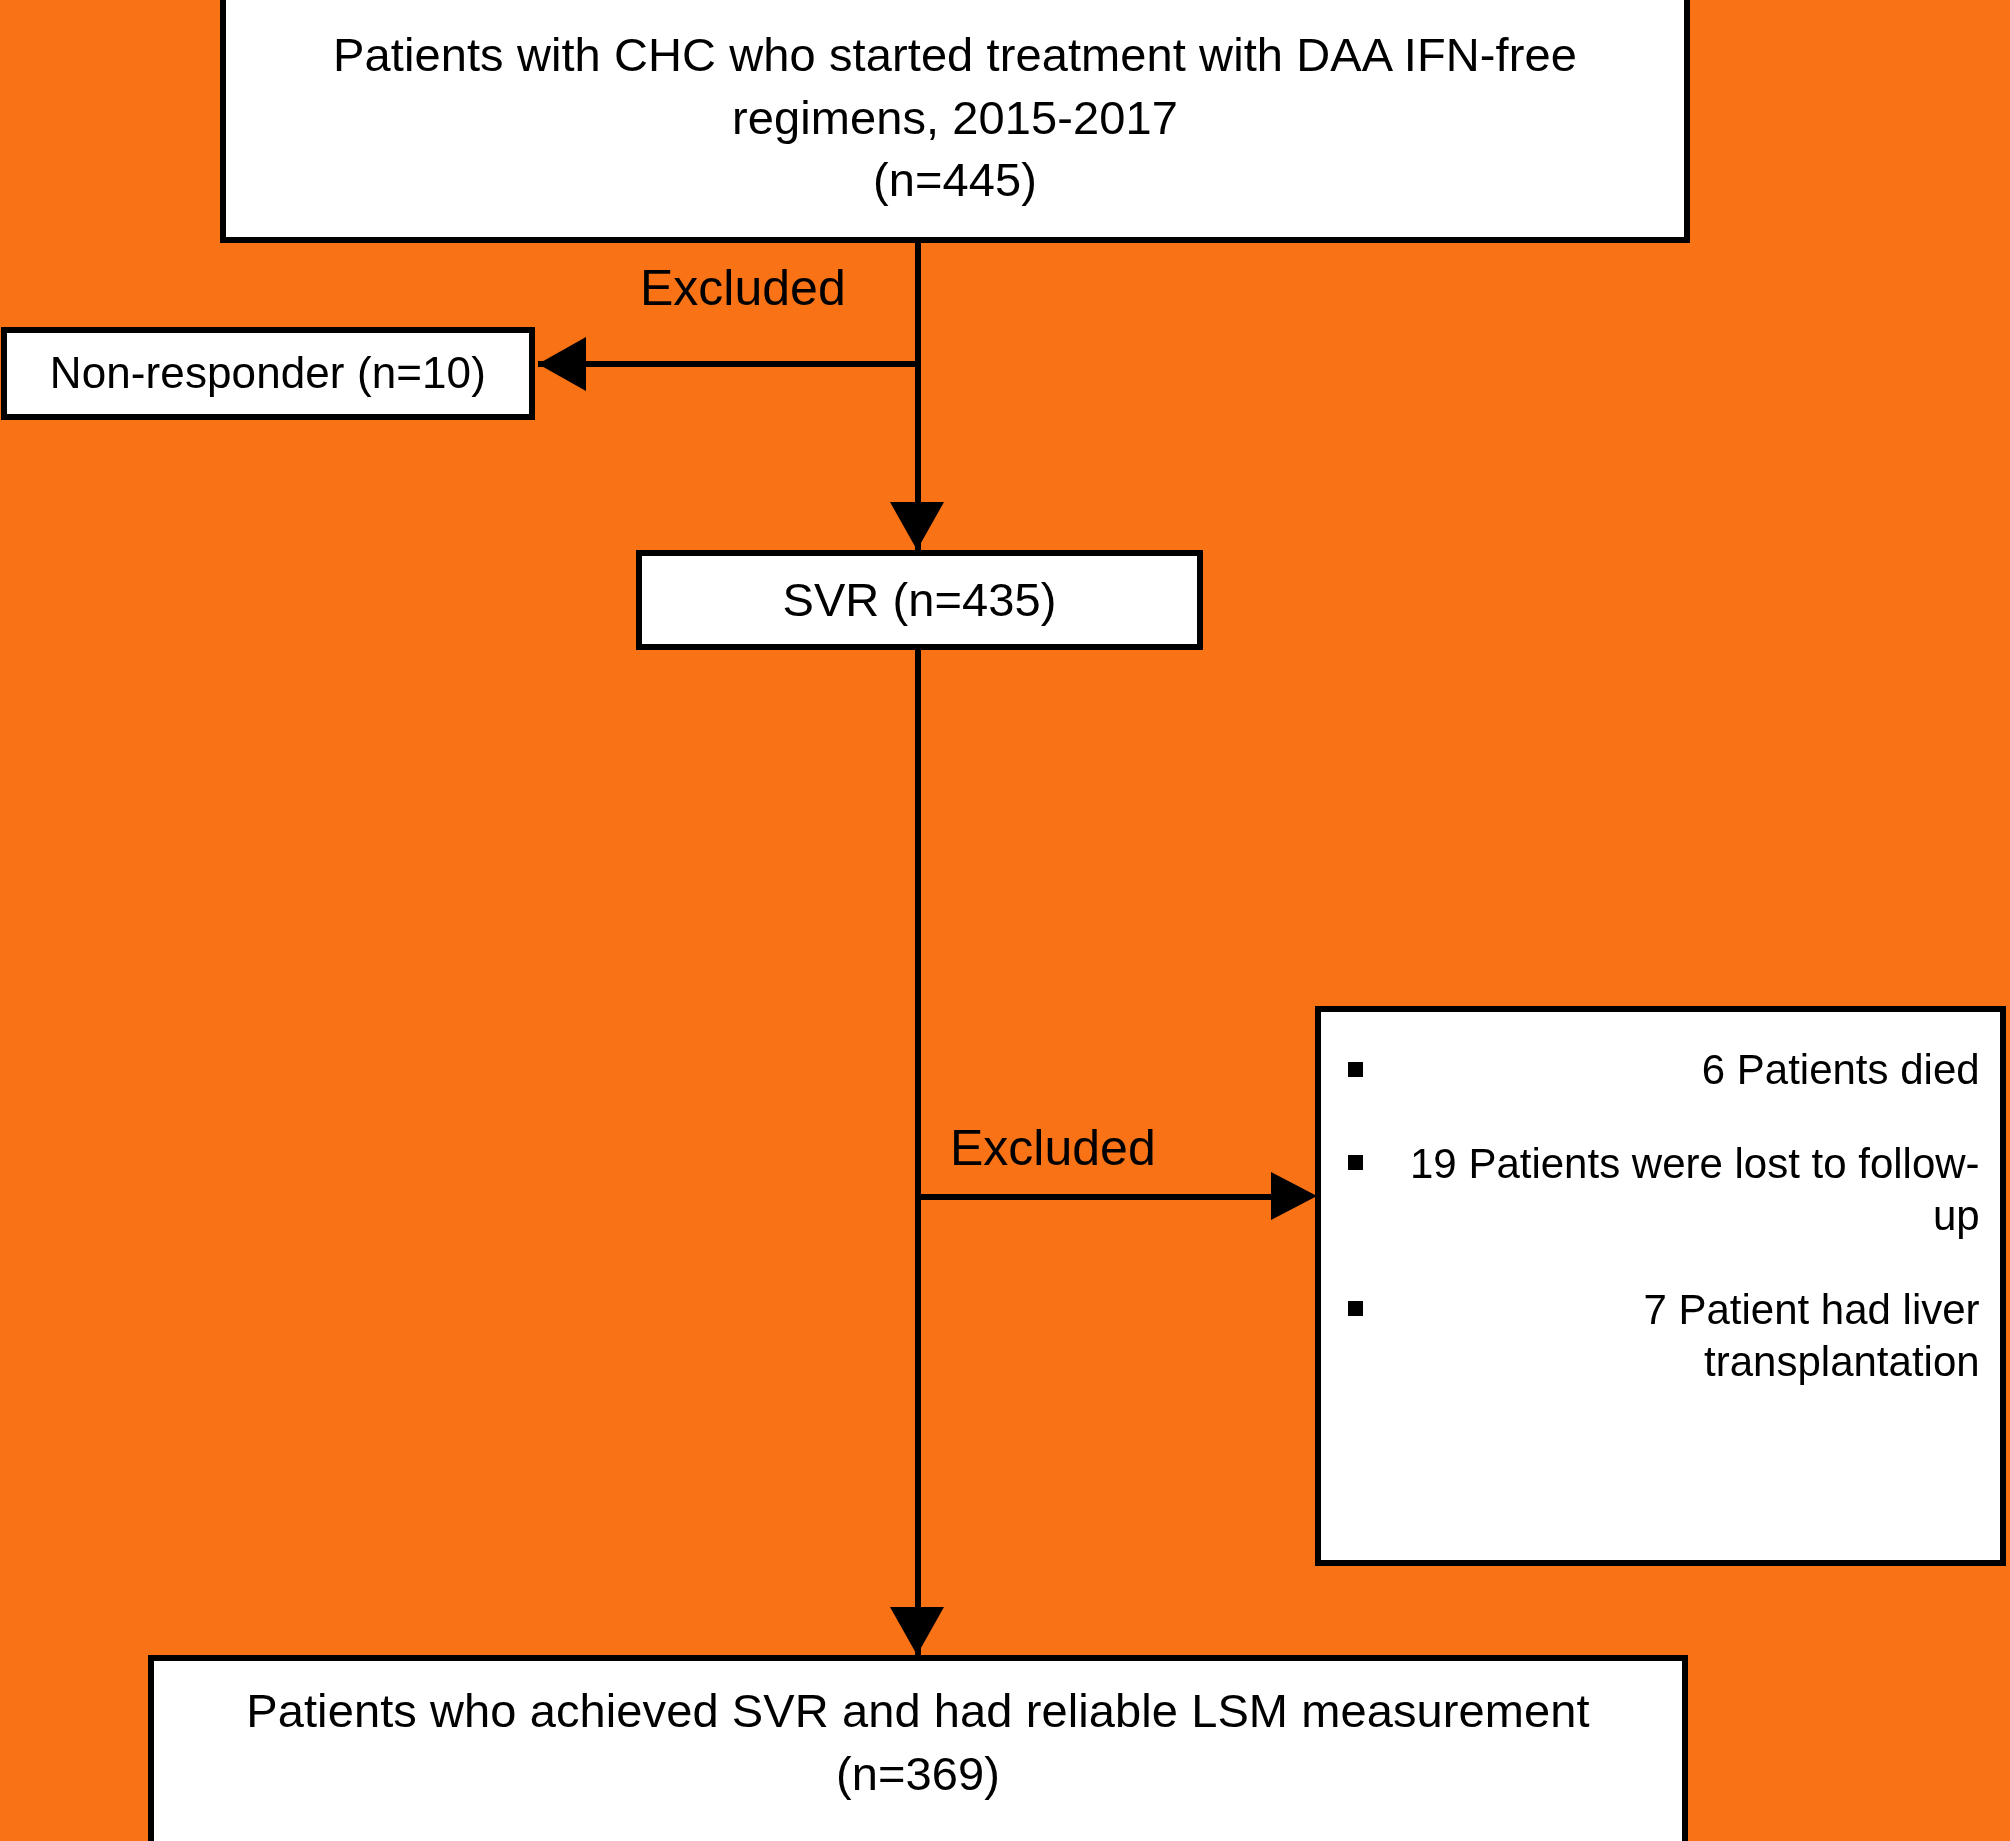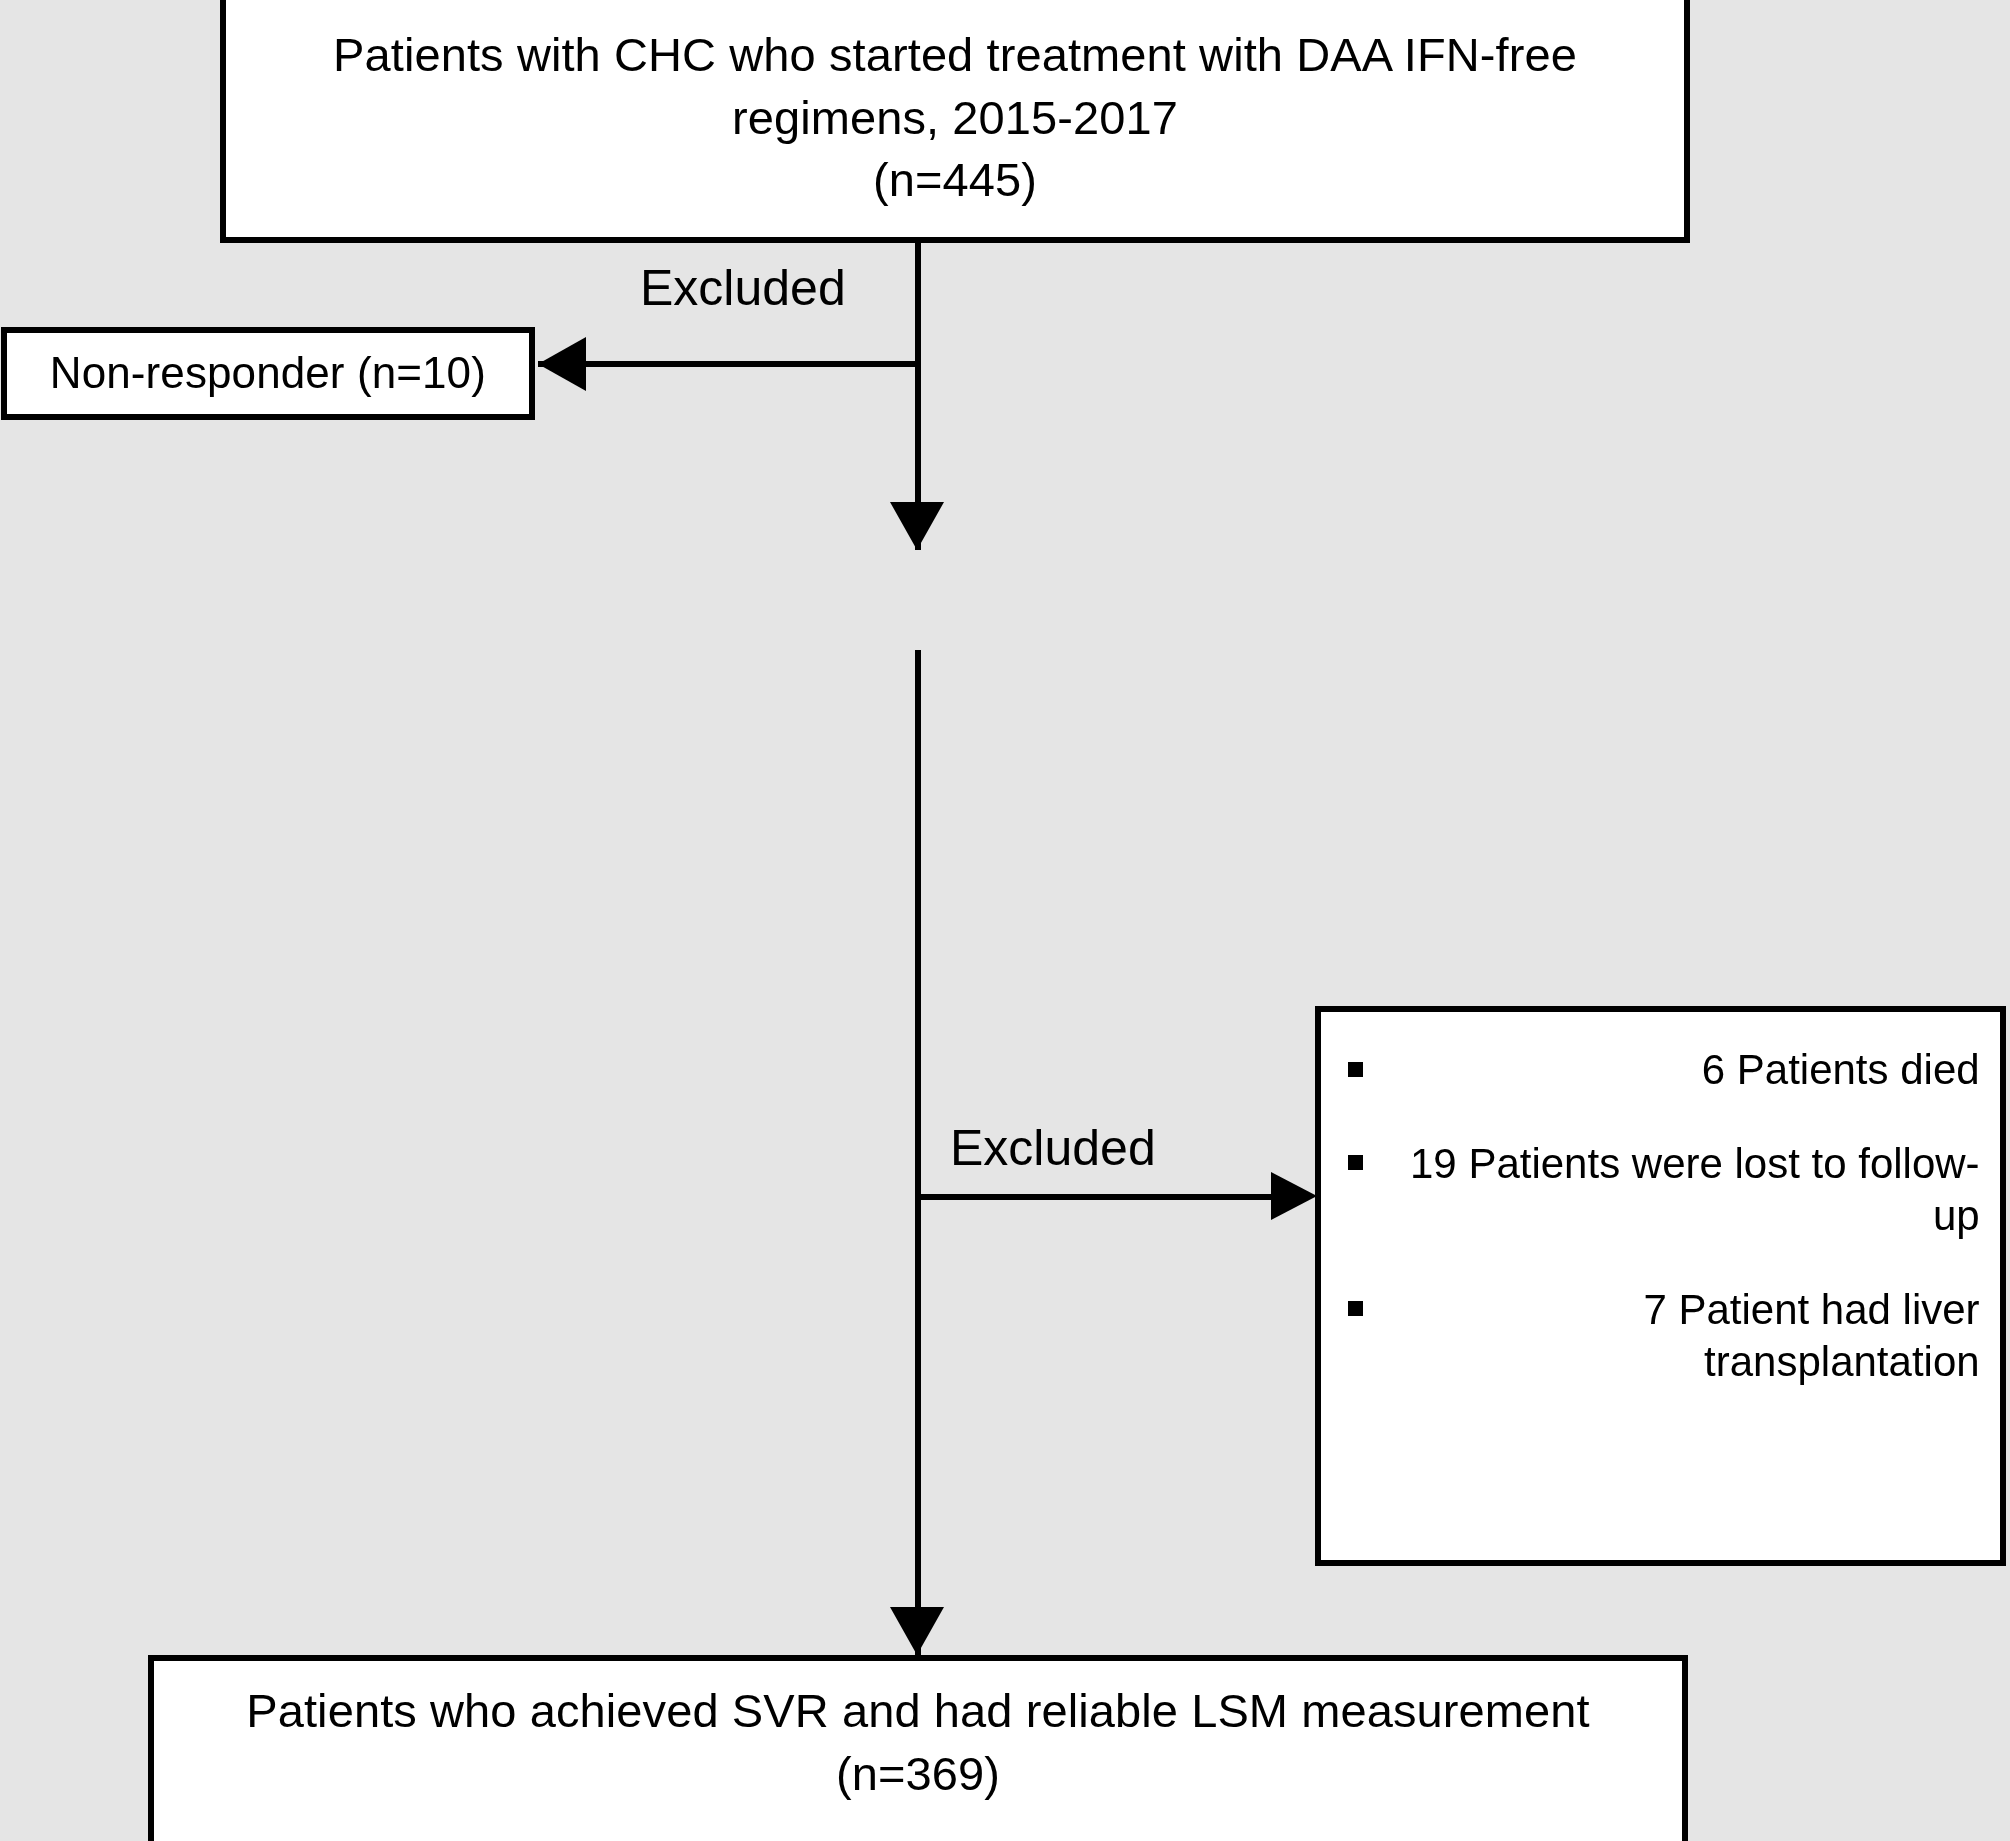--- a/index.html
+++ b/index.html
@@ -8,21 +8,21 @@
     background: #ffffff;
   }
   body {
     font-family: "Liberation Sans", sans-serif;
     color: #000000;
   }
   #flowchart {
     position: relative;
     width: 2010px;
     height: 1841px;
-    background: #e5e5e5;
+    background: #f97316;
     overflow: hidden;
   }
   .node-box {
     position: absolute;
     box-sizing: border-box;
     border: 6.5px solid #000000;
     background: #ffffff;
     display: flex;
     align-items: center;
     justify-content: center;
@@ -172,20 +172,23 @@
   <div class="node-box" id="box-nonresponder">
     <div class="node-text">Non-responder (n=10)</div>
   </div>
 
   <div class="vline" id="conn-top-vline"></div>
   <div class="arrow-down" id="conn-top-arrow"></div>
 
   <div class="hline" id="conn-nr-hline"></div>
   <div class="arrow-left" id="conn-nr-arrow"></div>
 
+  <div class="node-box" id="box-svr">
+    <div class="node-text">SVR (n=435)</div>
+  </div>
 
   <div class="vline" id="conn-mid-vline"></div>
   <div class="arrow-down" id="conn-mid-arrow"></div>
 
   <div class="edge-label" id="label-excluded-2">Excluded</div>
 
   <div class="hline" id="conn-ex-hline"></div>
   <div class="arrow-right" id="conn-ex-arrow"></div>
 
   <div class="node-box" id="box-excluded-list">

